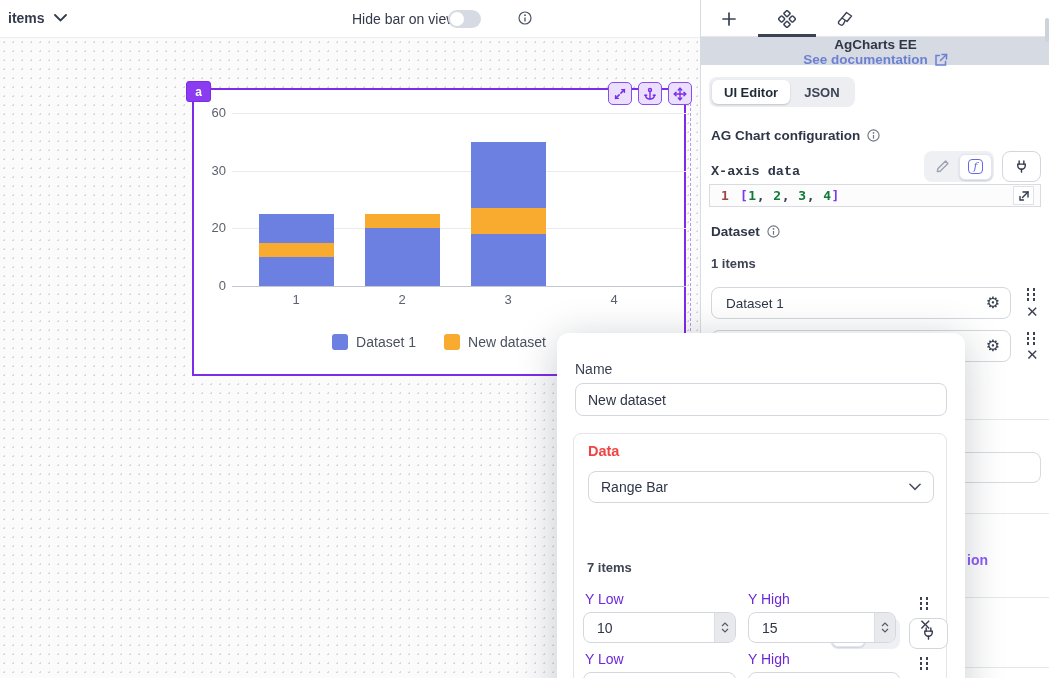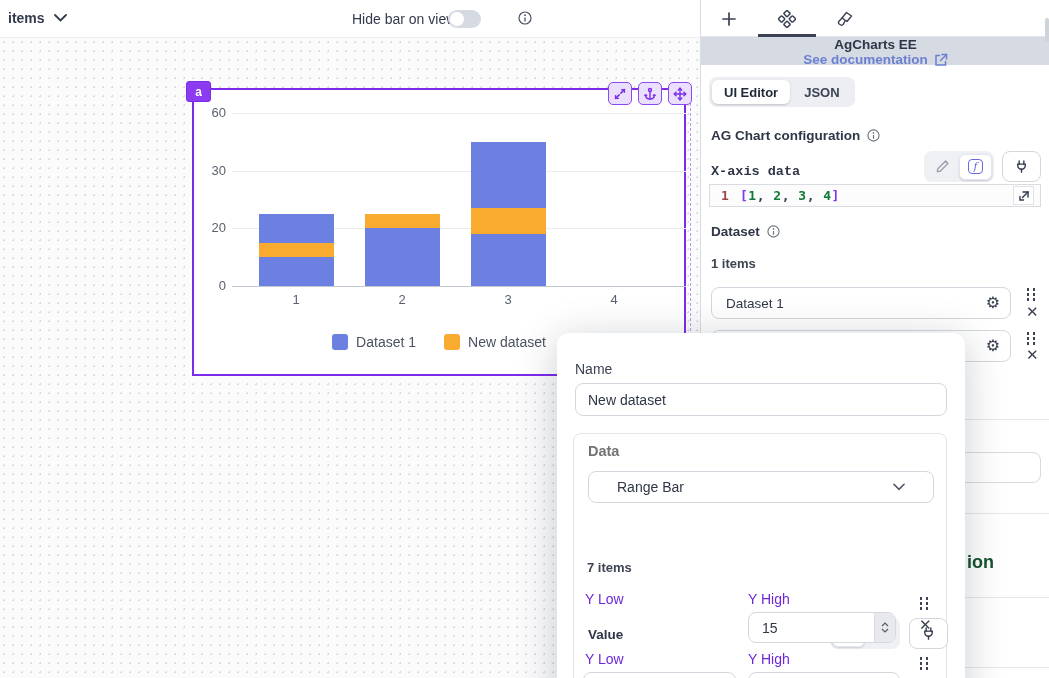--- a/index.html
+++ b/index.html
@@ -79,32 +79,32 @@
   .ds-input { position:absolute; left:10px; width:300px; height:32px; background:#fff; border:1px solid #d4d7dd;
     border-radius:8px; display:flex; align-items:center; padding:0 10px 0 14px; font-size:13.5px; color:#2f3647;
     justify-content:space-between;}
   .gear { font-size:16px; color:#374151; cursor:pointer; line-height:1;}
   .draghandle { position:absolute; left:324px; width:13px; height:14px; cursor:grab;
     background-image:radial-gradient(#3d4352 1.4px, transparent 1.5px); background-size:6px 5px; }
   .xclose { position:absolute; left:325px; font-size:15px; color:#3d4352; cursor:pointer; line-height:1;}
 
   .divider { position:absolute; left:0; width:349px; height:1px; background:#e5e7eb; }
   .hidden-input { position:absolute; left:10px; top:452px; width:330px; height:31px; border:1px solid #d7dade; border-radius:8px; background:#fff;}
-  .frag { position:absolute; left:266px; top:552px; font-size:18px; font-weight:700; color:#14532d; }
+  .frag { position:absolute; left:266px; top:552px; font-size:14px; font-weight:700; color:#8b5cf6; }
   .scrollthumb { position:absolute; left:344px; top:18px; width:4px; height:24px; background:#ced2d9; border-radius:2px;}
 
   
   .modal { position:absolute; left:557px; top:333px; width:408px; height:400px; background:#fff;
     border-radius:12px 12px 0 0; box-shadow:0 6px 40px rgba(25,30,50,.22); z-index:10; }
   .modal .name-lbl { position:absolute; left:18px; top:28px; font-size:14px; color:#3b4252; }
   .m-input { position:absolute; background:#fff; border:1px solid #d4d7dd; border-radius:8px;
     display:flex; align-items:center; padding:0 12px; font-size:14px; color:#2f3647; }
   .databox { position:absolute; left:16px; top:100px; width:374px; height:300px; border:1px solid #e3e5e9; border-radius:8px; }
   .select { position:absolute; left:14px; top:37px; width:346px; height:32px; border:1px solid #d4d7dd; border-radius:8px;
-    display:flex; align-items:center; justify-content:space-between; padding:0 28px; font-size:14px; color:#2f3647; cursor:pointer;}
+    display:flex; align-items:center; justify-content:space-between; padding:0 12px; font-size:14px; color:#2f3647; cursor:pointer;}
   .num-input { position:absolute; height:31px; border:1px solid #d4d7dd; border-radius:8px; background:#fff;
     display:flex; align-items:center; overflow:hidden;}
   .num-input .val { flex:1; padding-left:13px; font-size:14px; color:#2f3647; }
   .num-input .spin { width:21px; align-self:stretch; background:#e7e9ed; display:flex; flex-direction:column;
     align-items:center; justify-content:center; gap:1px; cursor:pointer; border-left:1px solid #dcdee3;}
   .ylab { position:absolute; font-size:14px; color:#6d28d9; }
   .modal .items-count { position:absolute; left:30px; top:227px; }
   .modal .draghandle { left:361px; }
   .modal .xclose { left:362px; }
 </style>
@@ -309,21 +309,21 @@
     <div class="scrollthumb"></div>
   </div>
 
   <div class="modal">
     <div class="name-lbl">Name</div>
     <div class="m-input" style="left:18px; top:50px; width:372px; height:33px;">
       <span>New dataset</span>
     </div>
 
     <div class="databox">
-      <div class="abs" style="left:14px; top:9px; font-size:14.5px; font-weight:700; color:#737373;">Data</div>
+      <div class="abs" style="left:14px; top:9px; font-size:14.5px; font-weight:700; color:#ef4444;">Data</div>
       <div class="select">
         <span>Range Bar</span>
         <svg width="12" height="8" viewBox="0 0 13 8">
             <path d="M1 1l5.5 5.5L12 1" fill="none" stroke="#4b5263" stroke-width="1.7" stroke-linecap="round"></path>
           </svg>
       </div>
 
       <div class="abs" style="left:14px; top:193px; font-size:13.5px; font-weight:700; color:#2f3647;">Value</div>
 
       <div class="icon-group" style="left:256px; top:184px; position:absolute;">
@@ -342,20 +342,31 @@
             <path d="M4 5.5h8v1.5c0 2.2-1.8 4-4 4s-4-1.8-4-4z"></path>
             <path d="M8 11v3"></path>
           </svg>
       </div>
     </div>
 
     <div class="items-count">7 items</div>
 
     <div class="ylab" style="left:28px; top:258px;">Y Low</div>
     <div class="ylab" style="left:191px; top:258px;">Y High</div>
+    <div class="num-input" style="left:26px; top:279px; width:153px;">
+      <span class="val">10</span>
+      <span class="spin">
+        <svg width="8" height="5" viewBox="0 0 8 5">
+            <path d="M1 4l3-3 3 3" fill="none" stroke="#555c68" stroke-width="1.2"></path>
+          </svg>
+        <svg width="8" height="5" viewBox="0 0 8 5">
+            <path d="M1 1l3 3 3-3" fill="none" stroke="#555c68" stroke-width="1.2"></path>
+          </svg>
+      </span>
+    </div>
     <div class="num-input" style="left:191px; top:279px; width:148px;">
       <span class="val">15</span>
       <span class="spin">
         <svg width="8" height="5" viewBox="0 0 8 5">
             <path d="M1 4l3-3 3 3" fill="none" stroke="#555c68" stroke-width="1.2"></path>
           </svg>
         <svg width="8" height="5" viewBox="0 0 8 5">
             <path d="M1 1l3 3 3-3" fill="none" stroke="#555c68" stroke-width="1.2"></path>
           </svg>
       </span>

